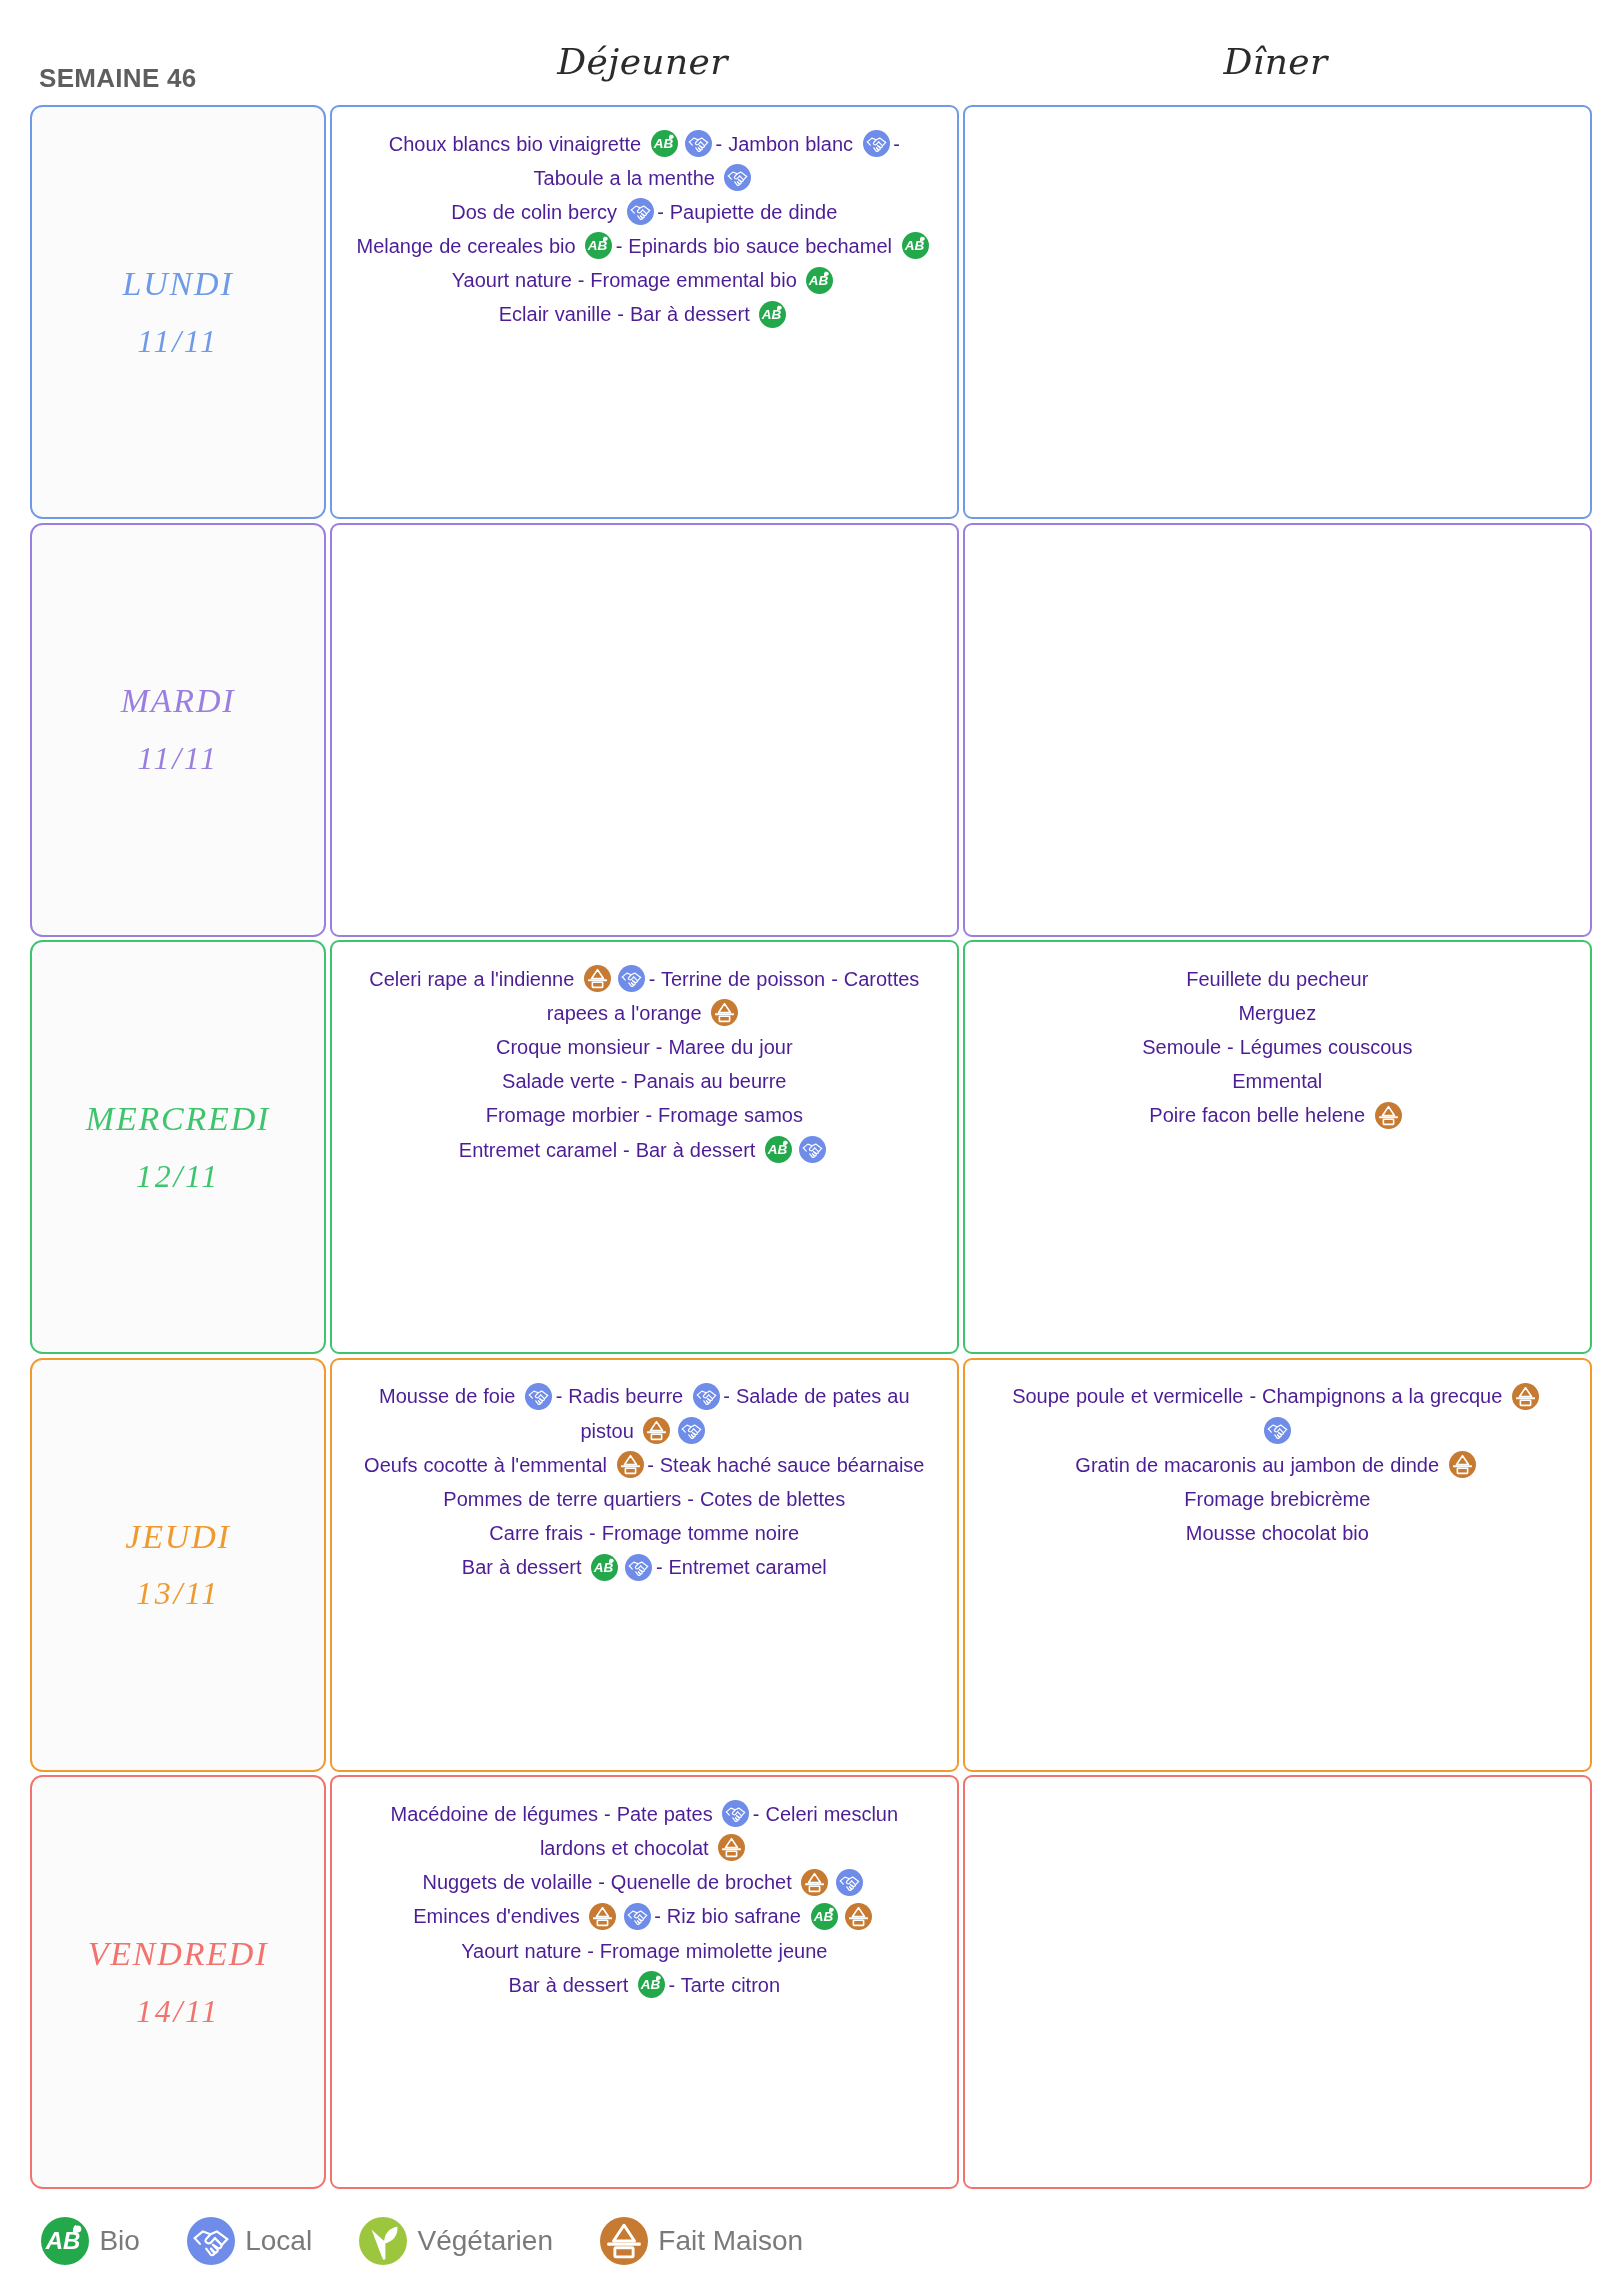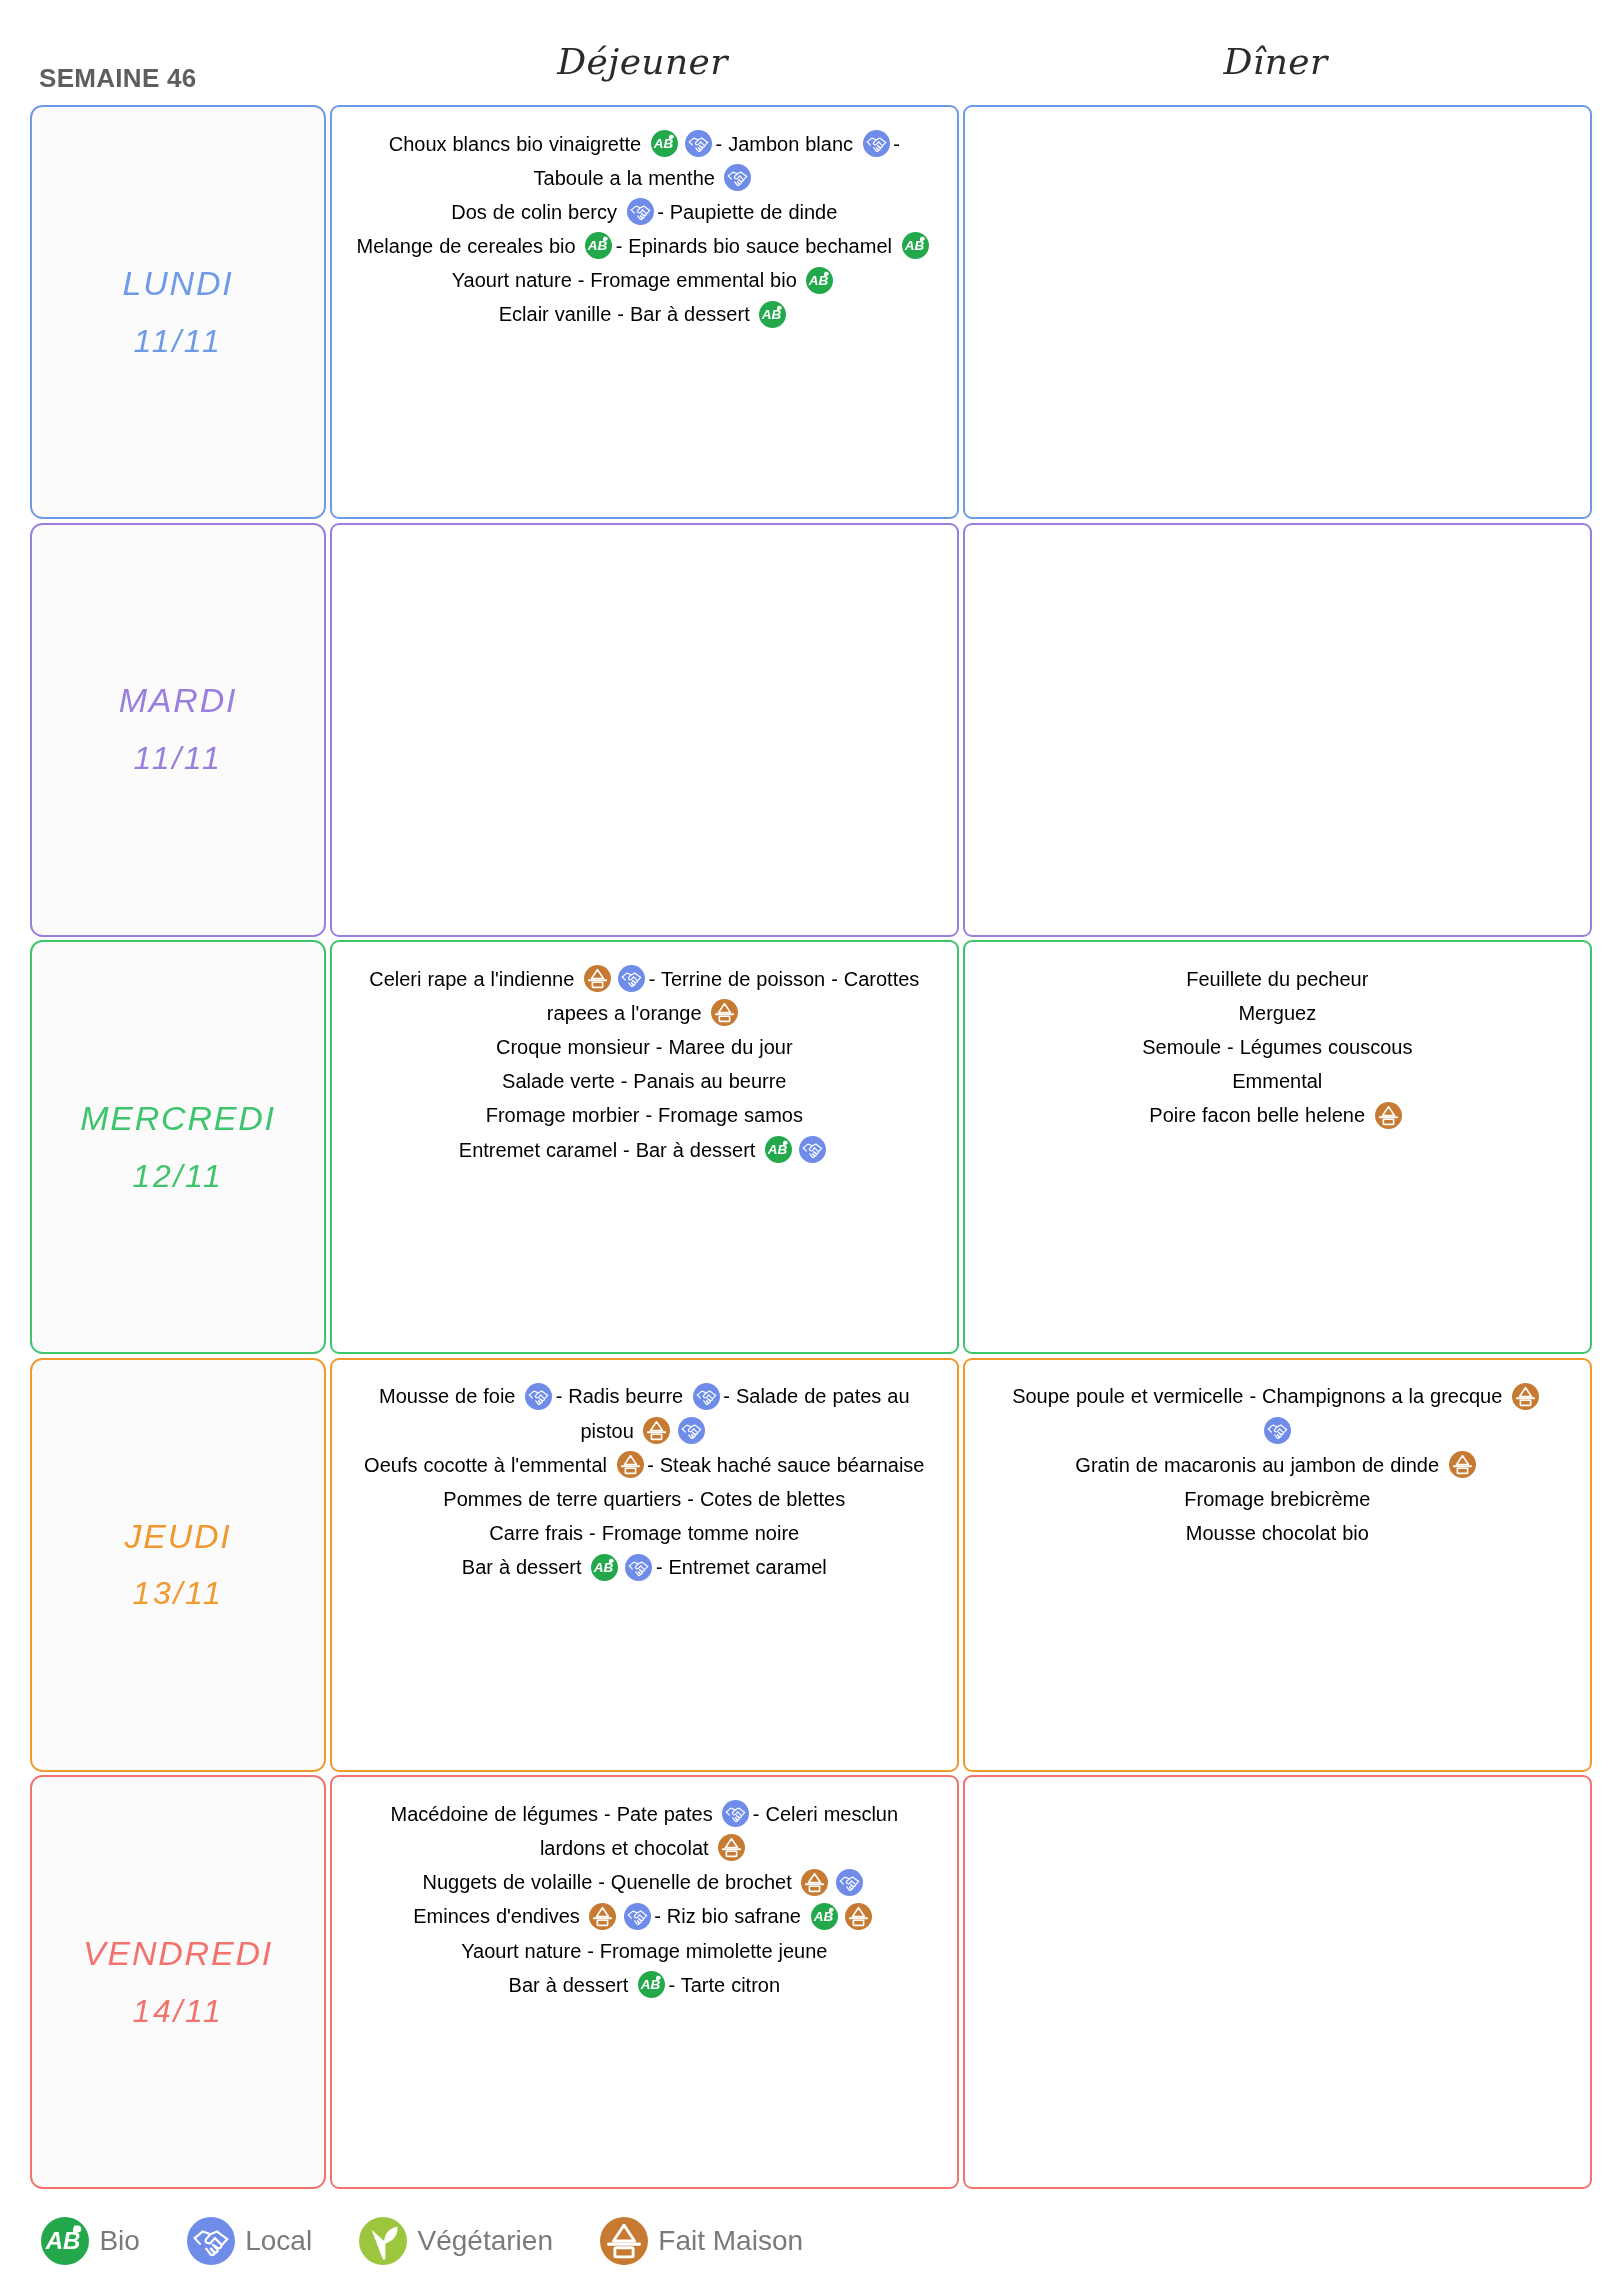--- a/index.html
+++ b/index.html
@@ -74,21 +74,21 @@
     border-radius: 12.5px;
     background: #fafbfa;
     display: flex;
     flex-direction: column;
     align-items: center;
     justify-content: center;
     gap: 23px;
   }
   .day-name, .day-date {
     color: var(--c);
-    font-family: Liberation Sans, sans-serif;
+    font-family: Liberation Serif, serif;
     font-style: italic;
     font-size: 34px;
     letter-spacing: 1.8px;
     text-align: center;
     line-height: 1.05;
   }
   .day-date { font-size: 32px; letter-spacing: 2.7px; }
 
   .mealcell {
     flex: 1 1 0;
@@ -101,21 +101,21 @@
     align-items: center;
     justify-content: flex-start;
     min-width: 0;
   }
   .mealcell.empty { }
 
   .dish-line {
     width: 100%;
     text-align: center;
     font-size: 20px;
-    color: #000000;
+    color: #4c1d95;
     line-height: 1.62;
     padding: 0.9px 0;
     word-spacing: 0.4px;
   }
 
   
   .badge {
     display: inline-block;
     vertical-align: -6.3px;
     width: 27px; height: 27px;

